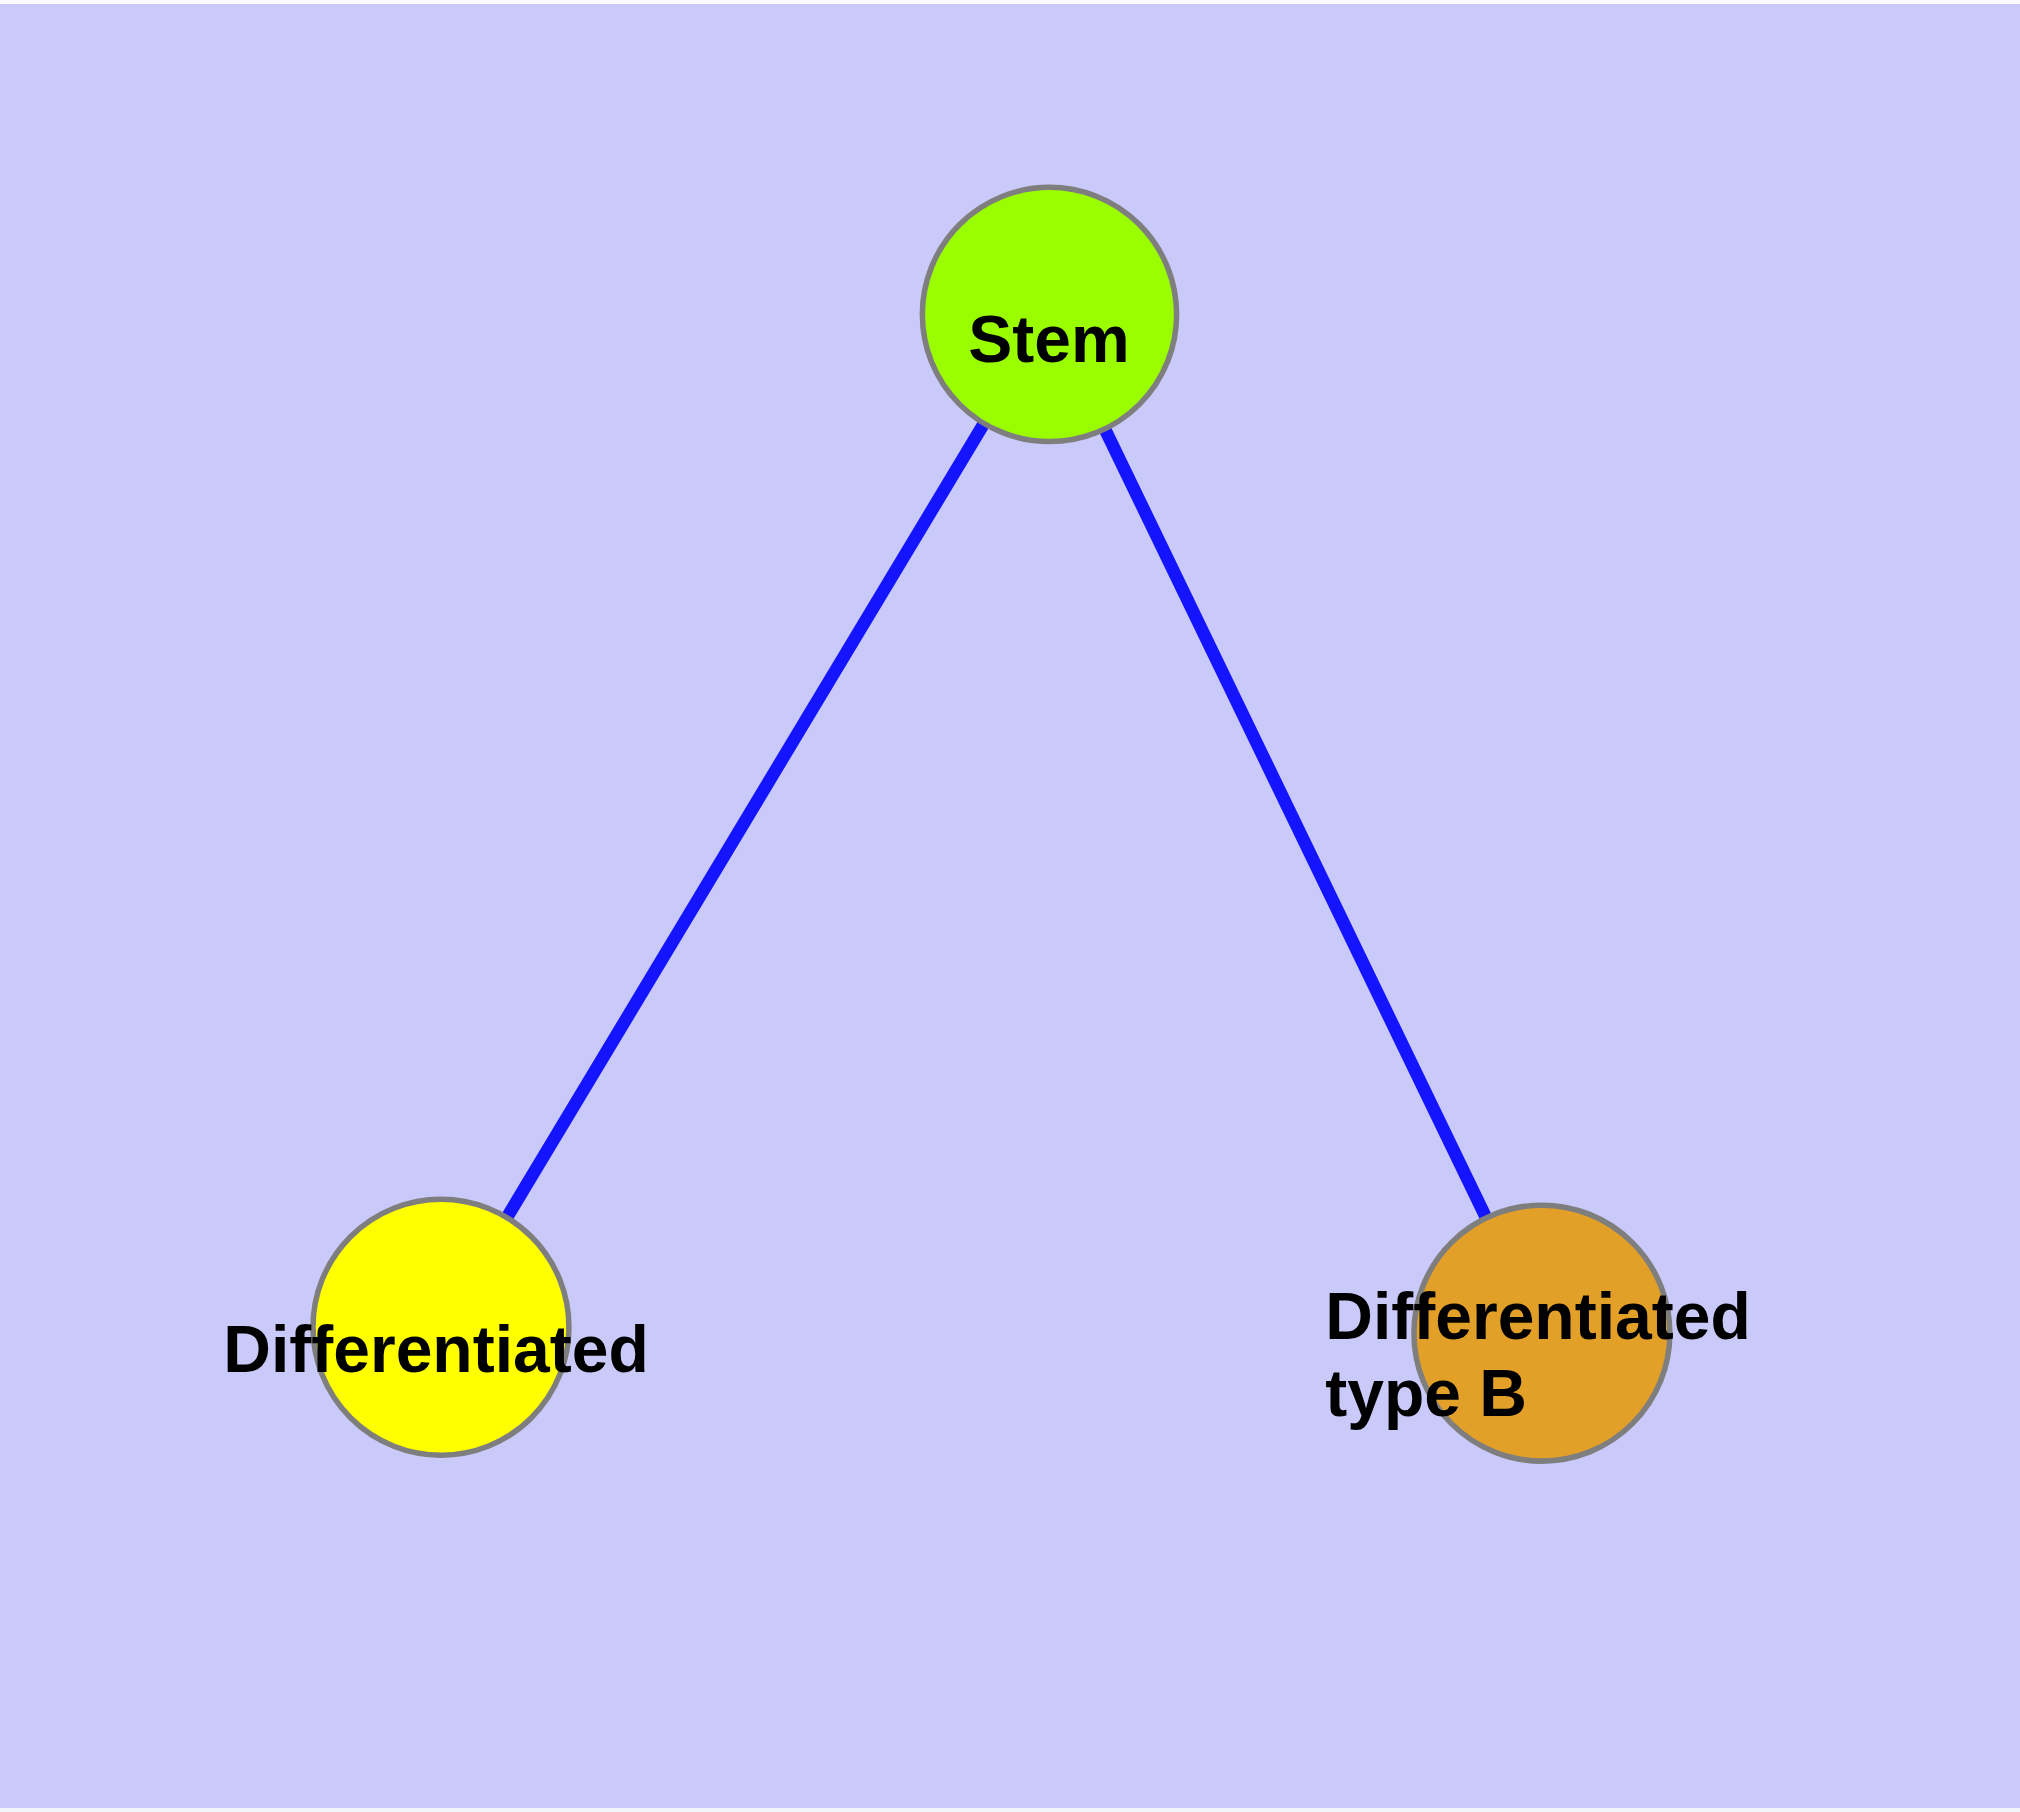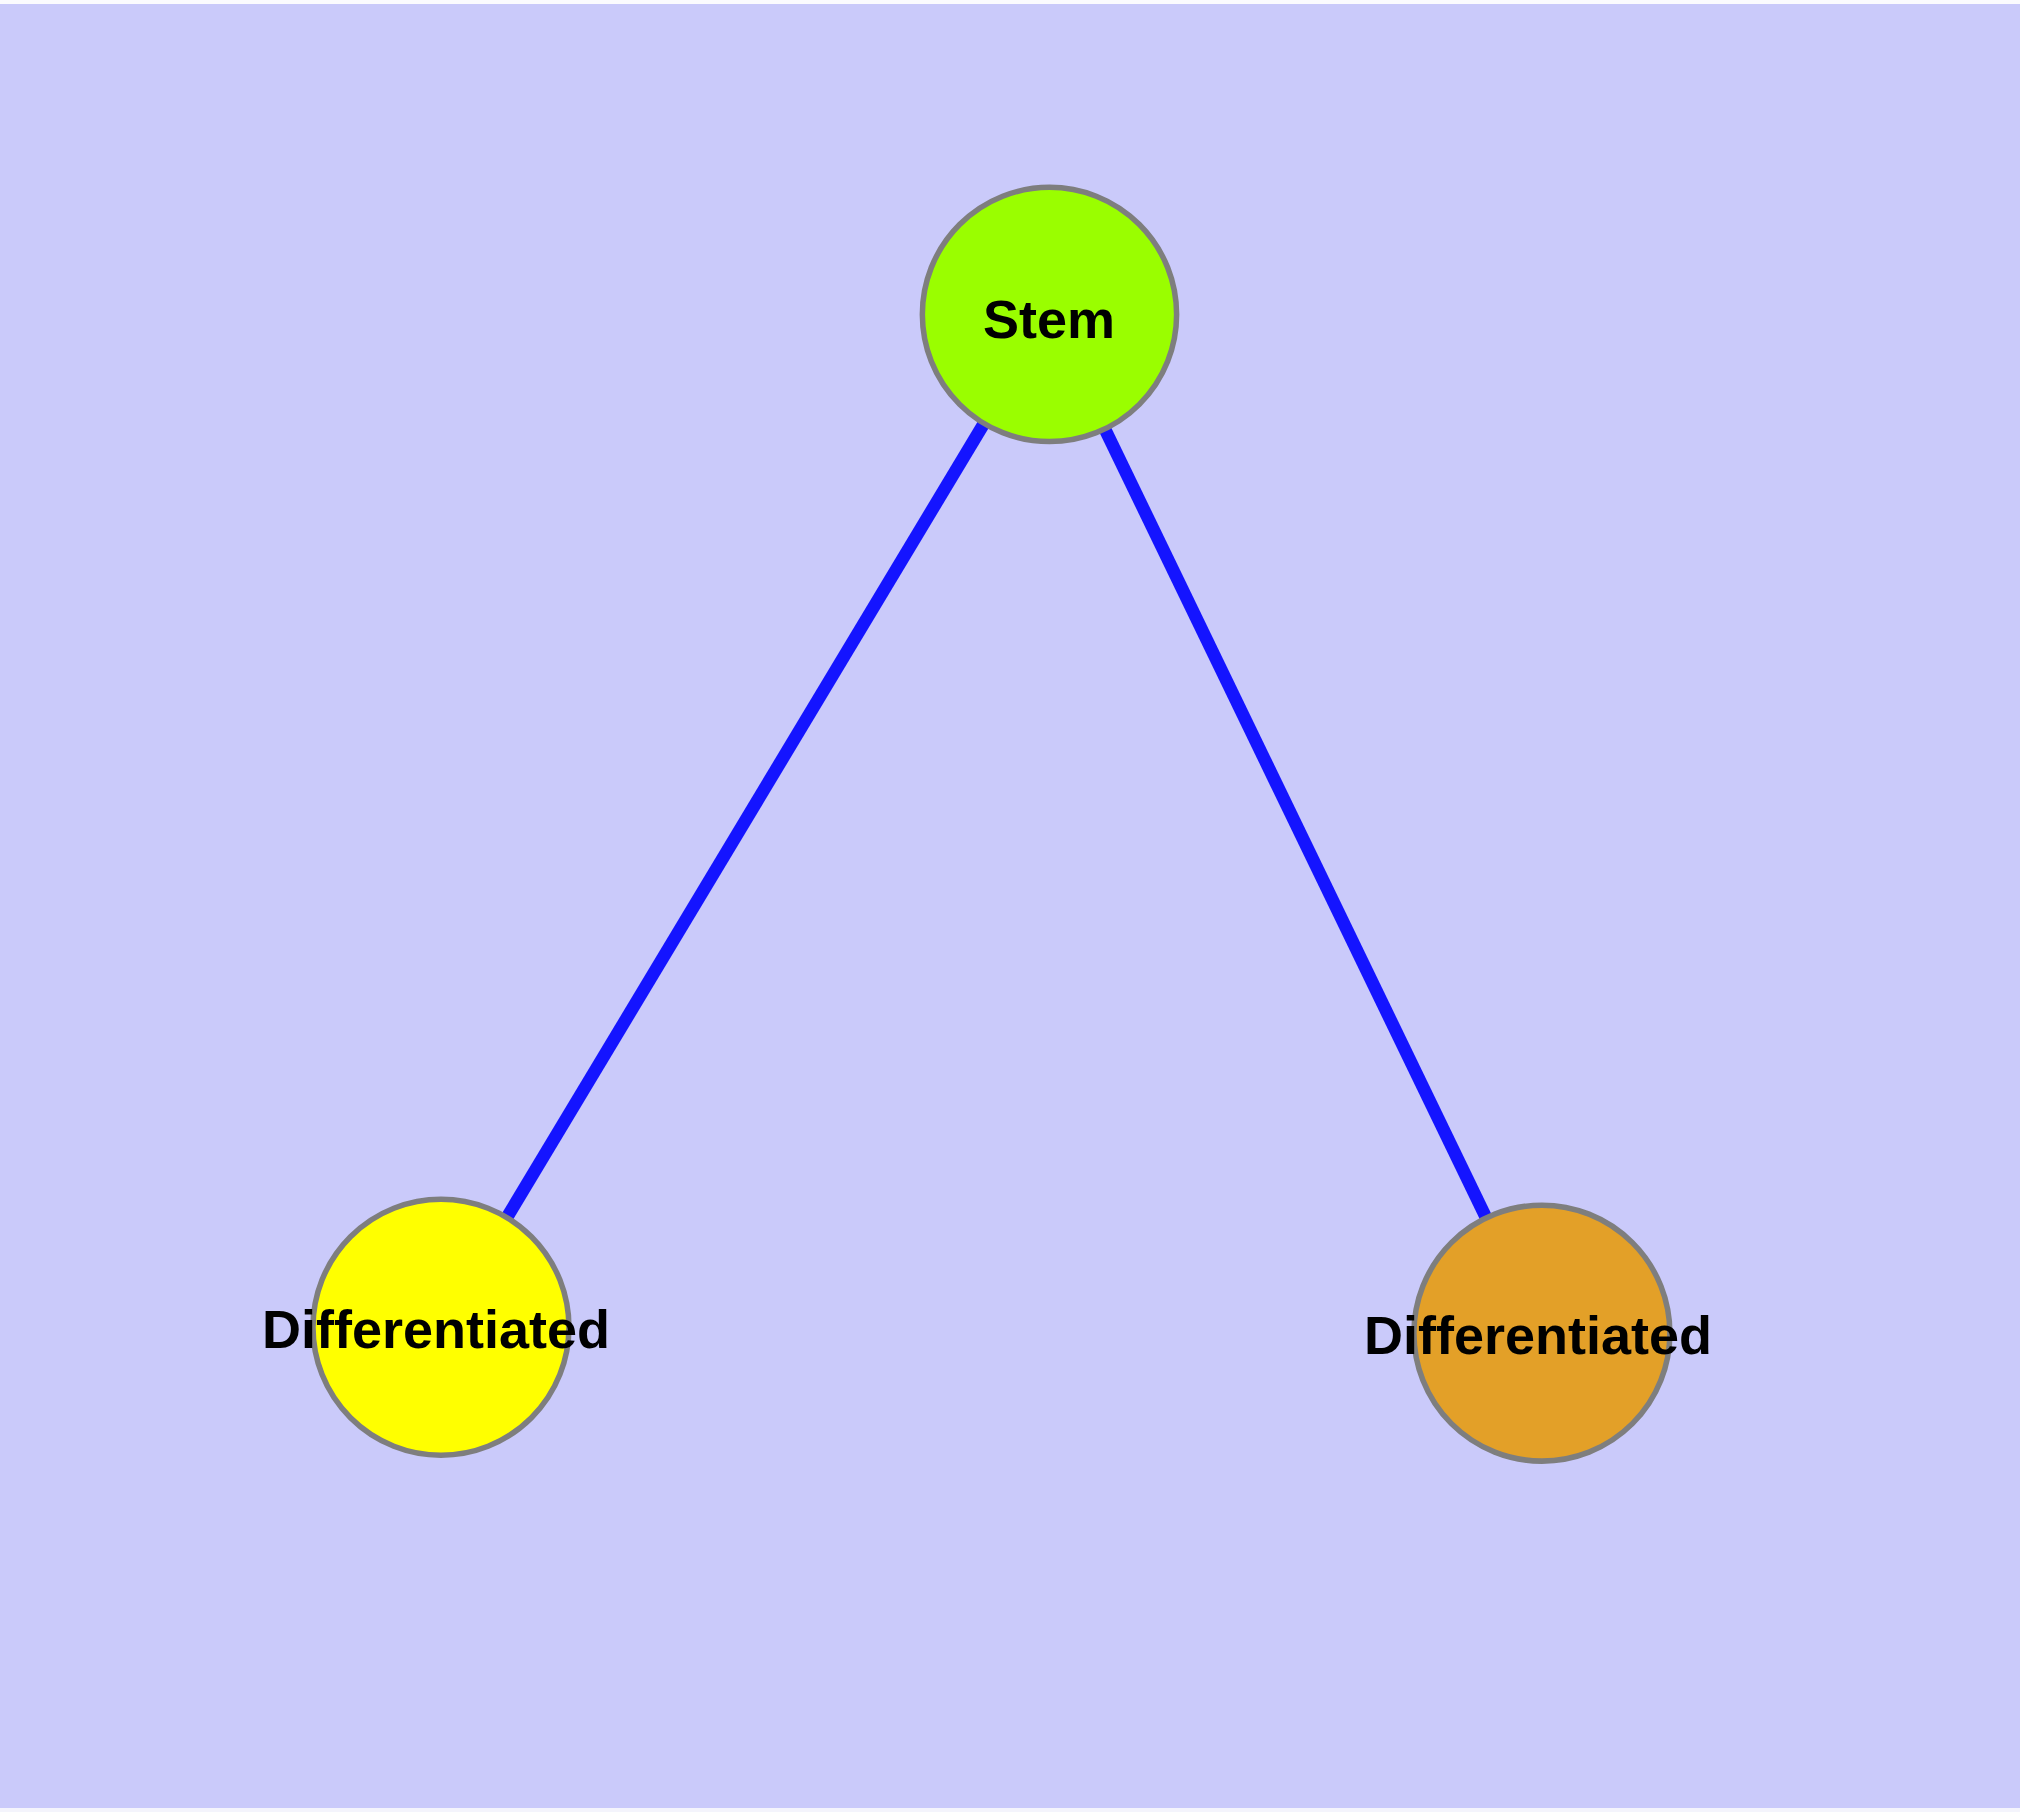--- a/index.html
+++ b/index.html
@@ -38,23 +38,24 @@
   svg .node-circle {
     stroke-width: 6.5px;
   }
 
   .node-label {
     position: absolute;
     transform: translate(-50%, -50%);
     text-align: left;
     color: #000000;
     font-weight: bold;
-    font-size: 54px;
+    font-size: 66px;
     line-height: 1.16;
     white-space: nowrap;
+    margin-top: 20px;
   }
   .node-label .line { display: block; }
 
   #label-stem   { left: 1049px; top: 319px; }
   #label-diff-a { left: 436px;  top: 1329px; }
   #label-diff-b { left: 1538px; top: 1335px; }
 </style>
 </head>
 <body>
 
@@ -74,14 +75,15 @@
 <div class="node-label" id="label-stem">
   <span class="line">Stem</span>
 </div>
 
 <div class="node-label" id="label-diff-a">
   <span class="line">Differentiated</span>
 </div>
 
 <div class="node-label" id="label-diff-b">
   <span class="line">Differentiated</span>
+  <span class="line">type B</span>
 </div>
 
 
 </body></html>

